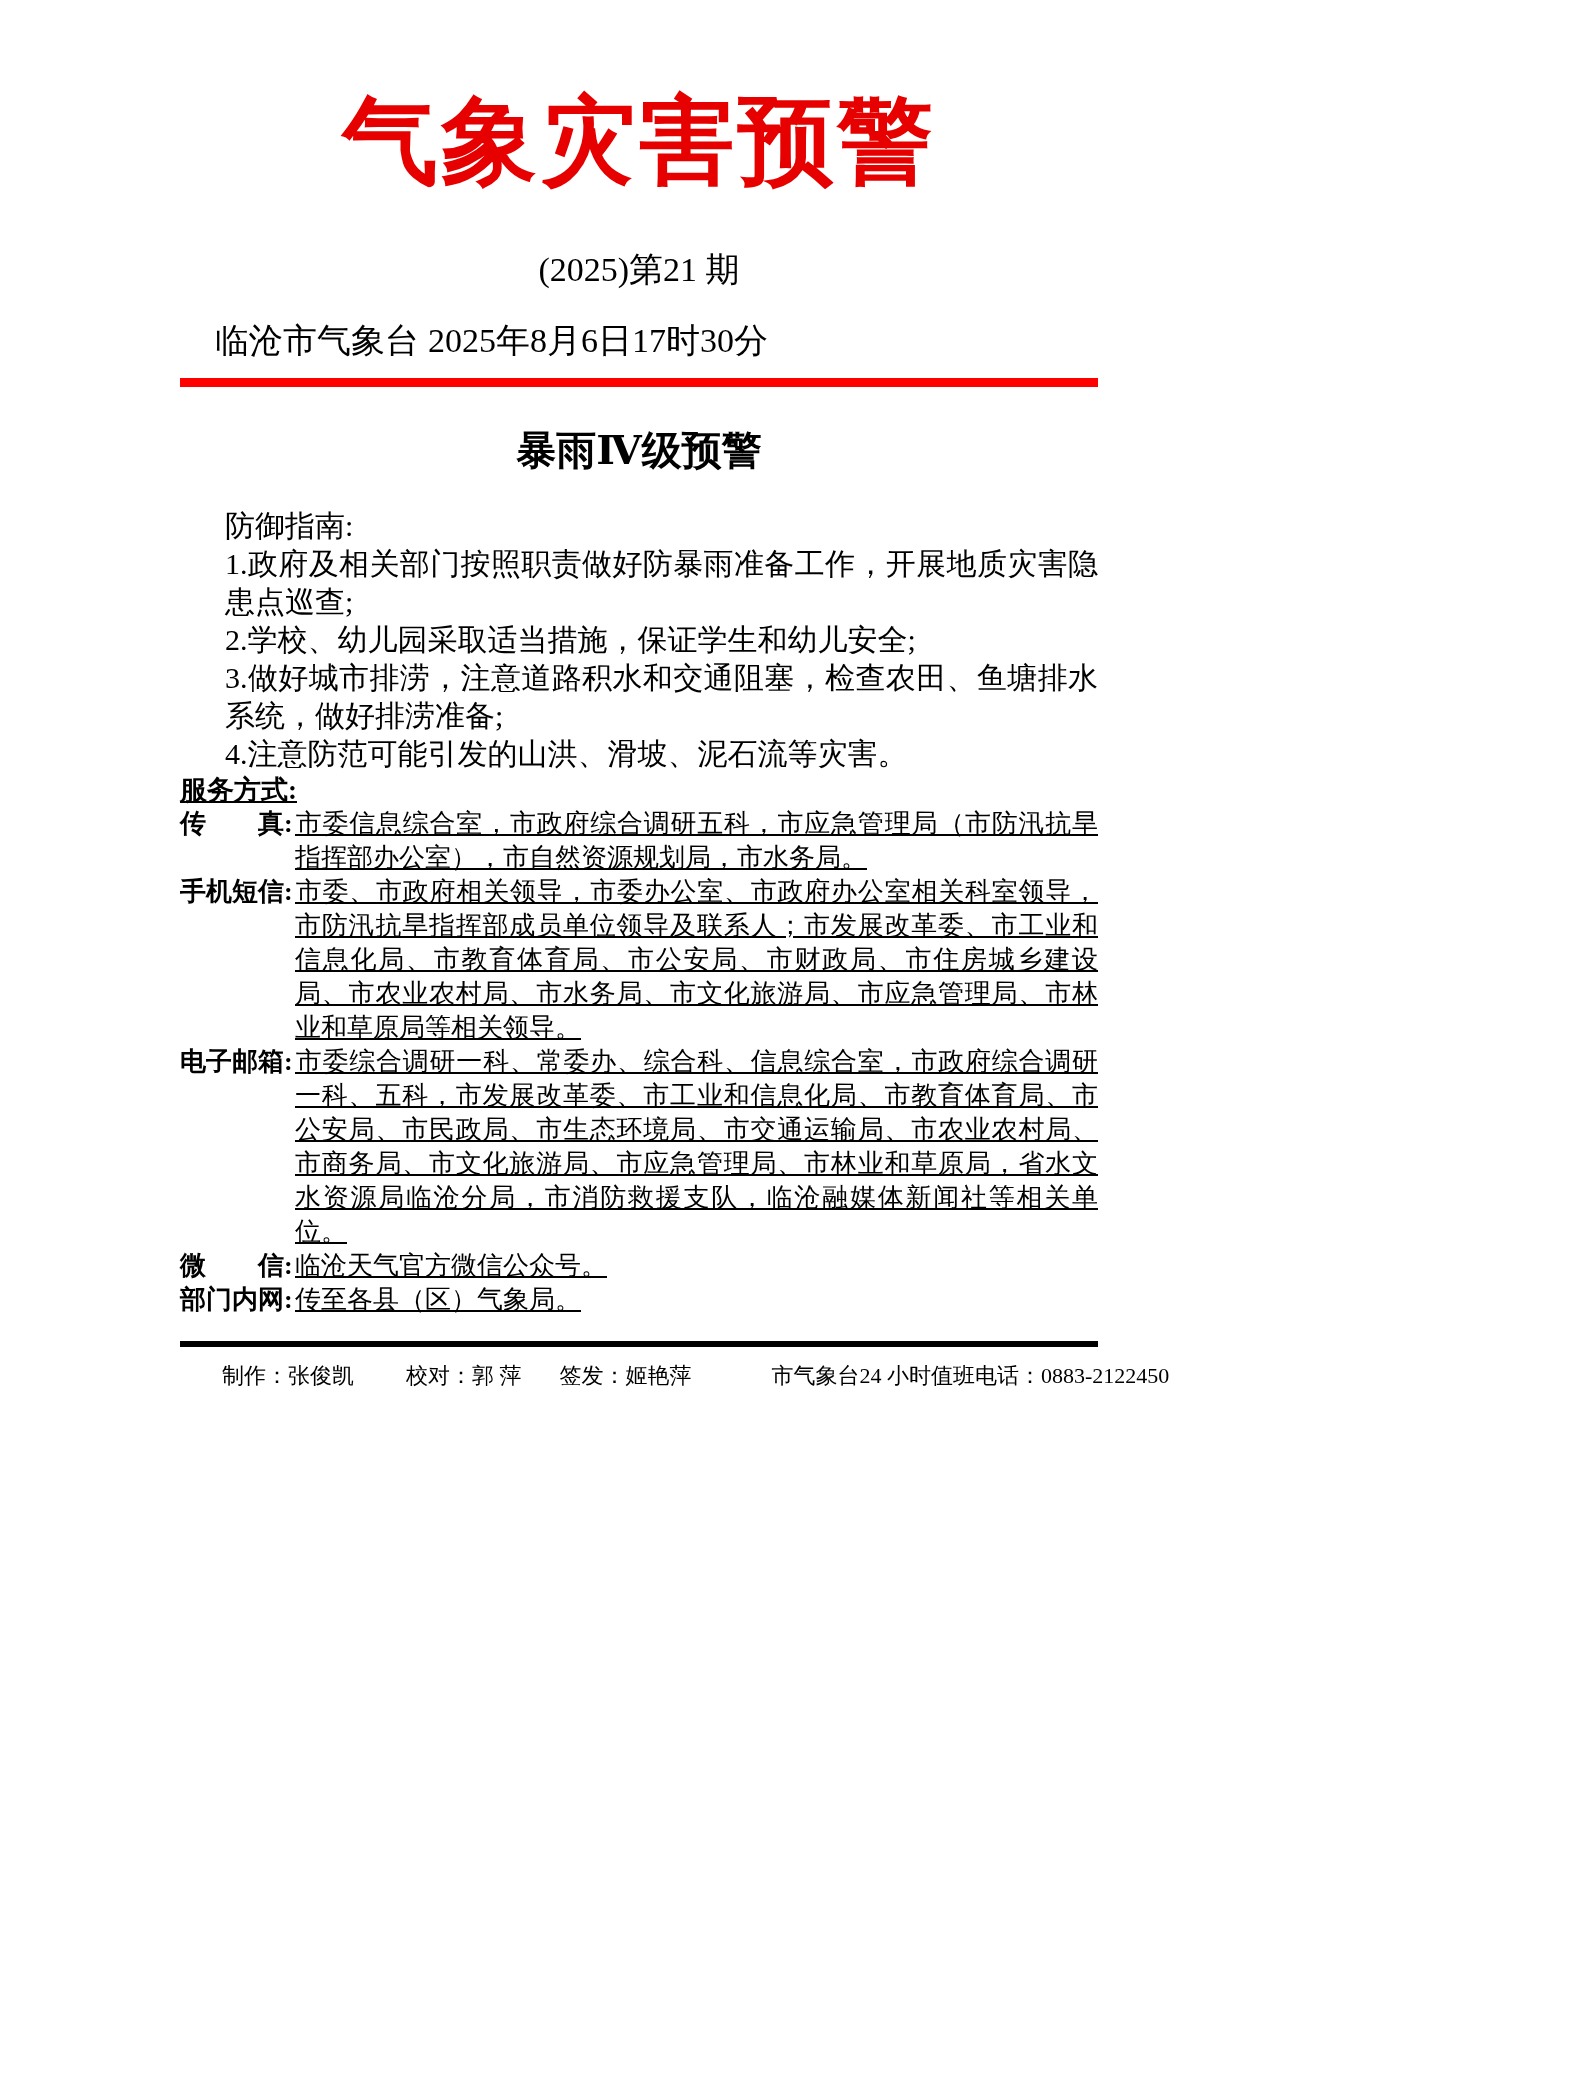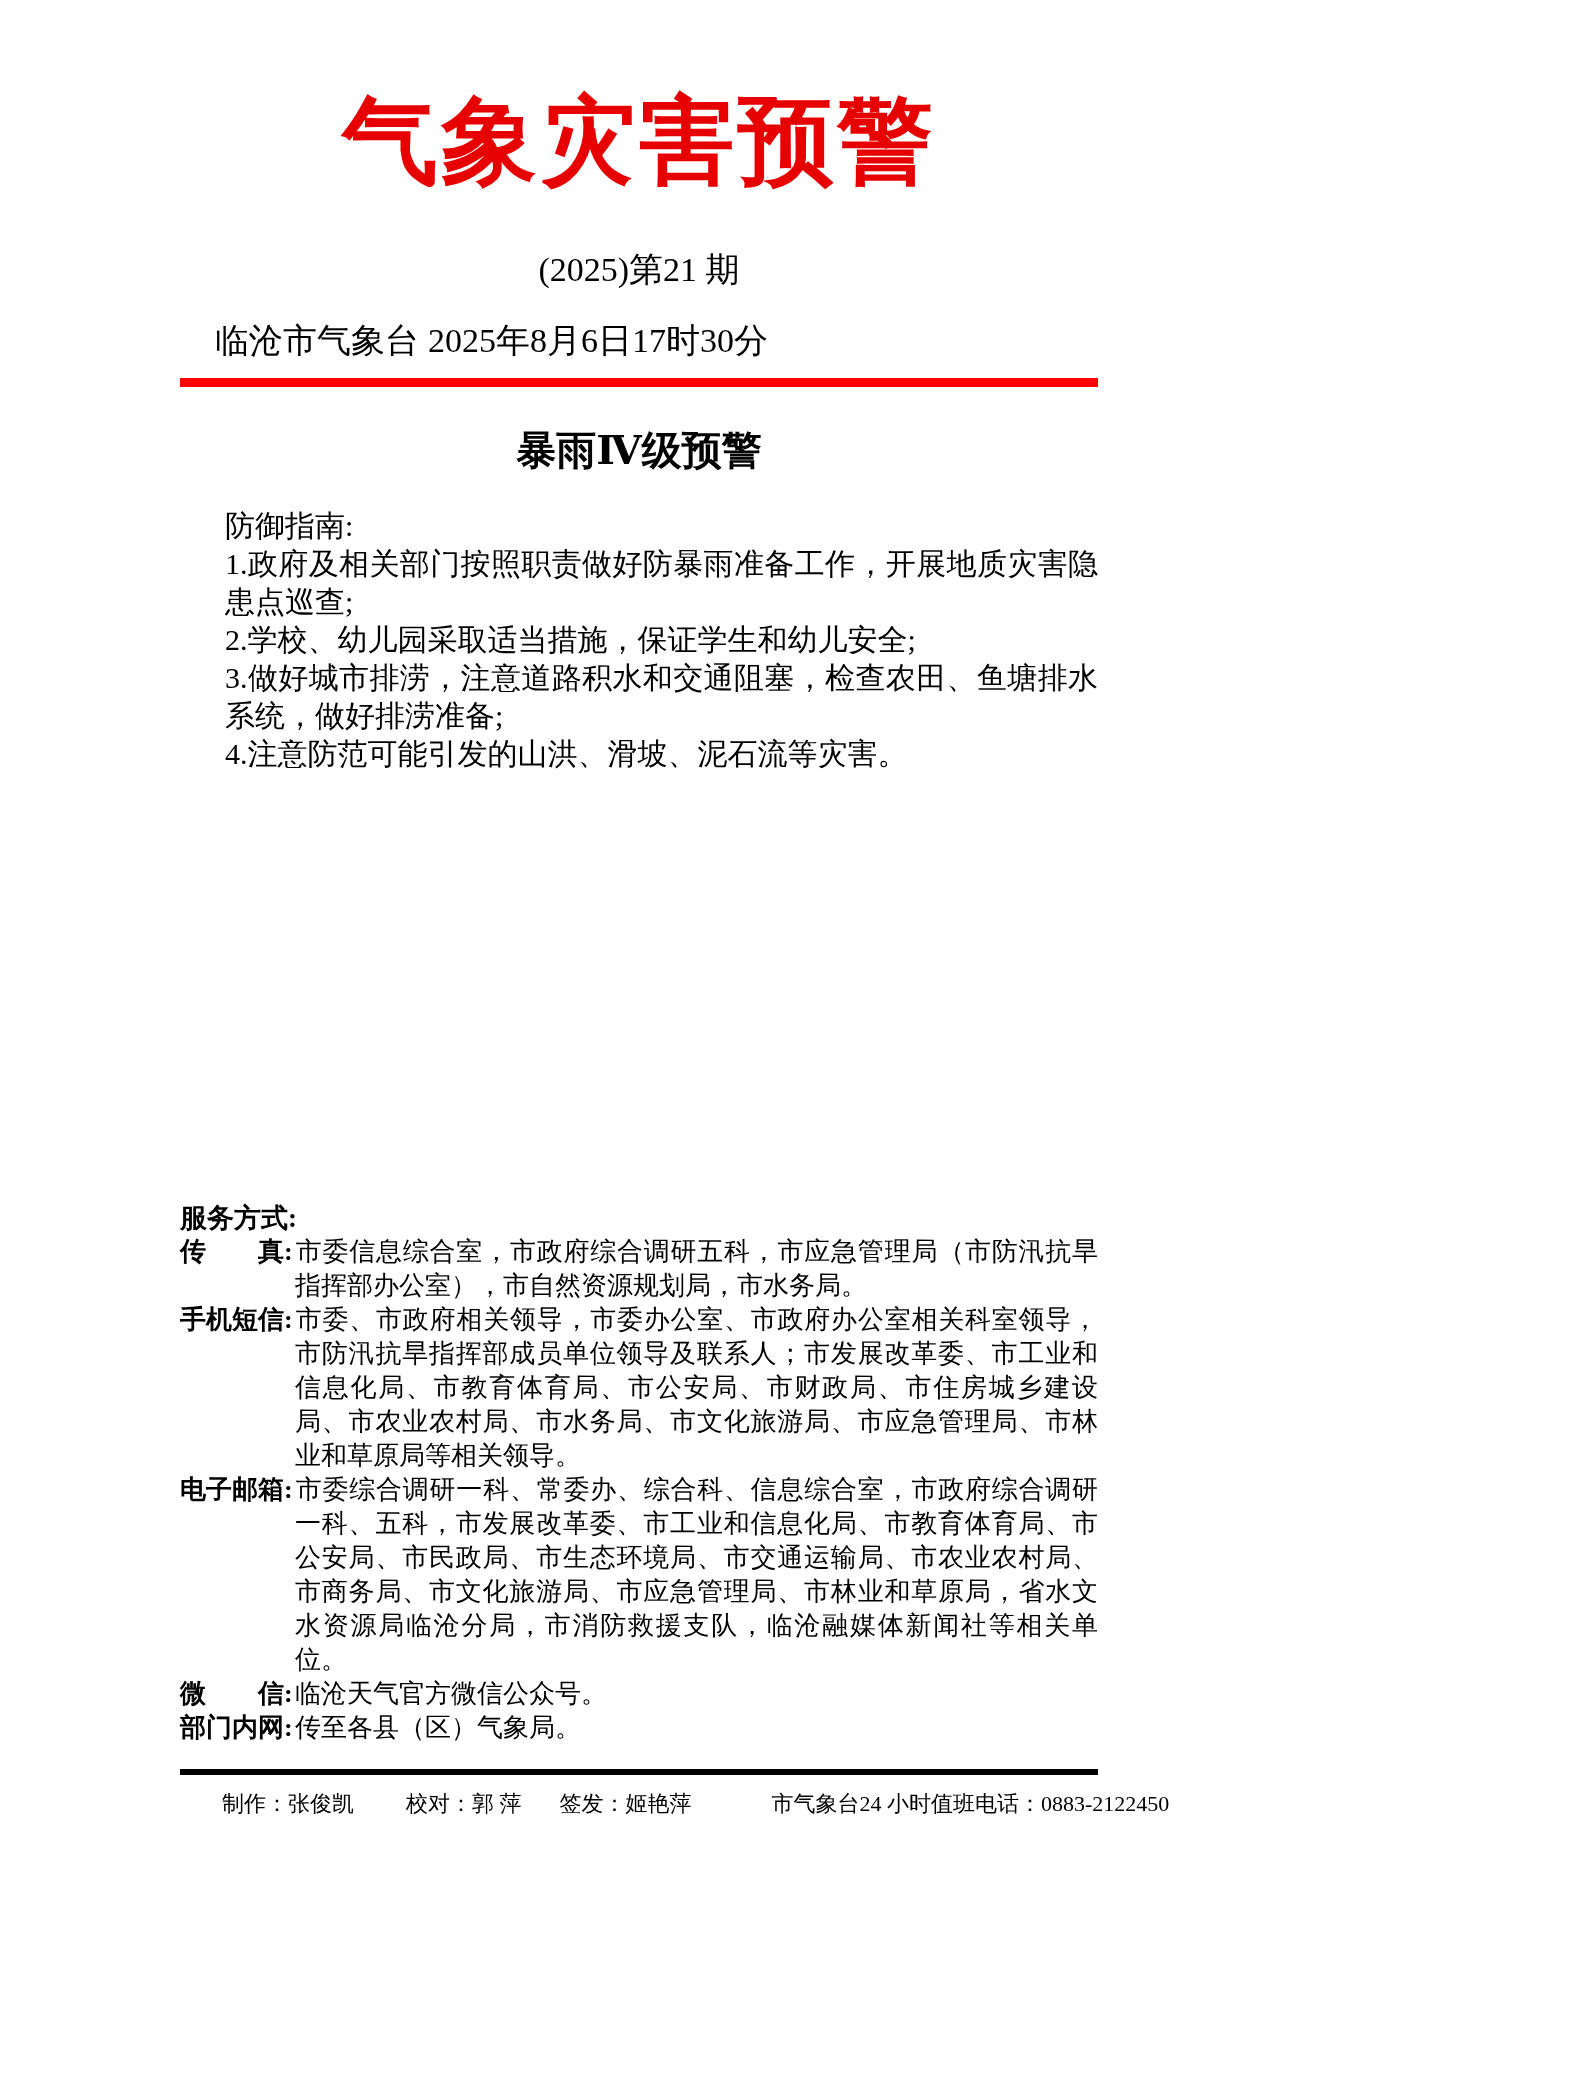--- a/index.html
+++ b/index.html
@@ -71,23 +71,23 @@
     margin-top: 34px;
     margin-left: 45px;
     font-size: 30px;
     line-height: 38px;
   }
   .guide p {
     margin: 0;
     text-align: justify;
   }
   .service {
-    margin-top: 428px;
     font-size: 26px;
     line-height: 34px;
+    text-decoration: underline;
   }
   .service-title {
     font-weight: bold;
     font-size: 27px;
   }
   .service-row {
     padding-left: 115px;
     text-align: justify;
   }
   .service-label {

